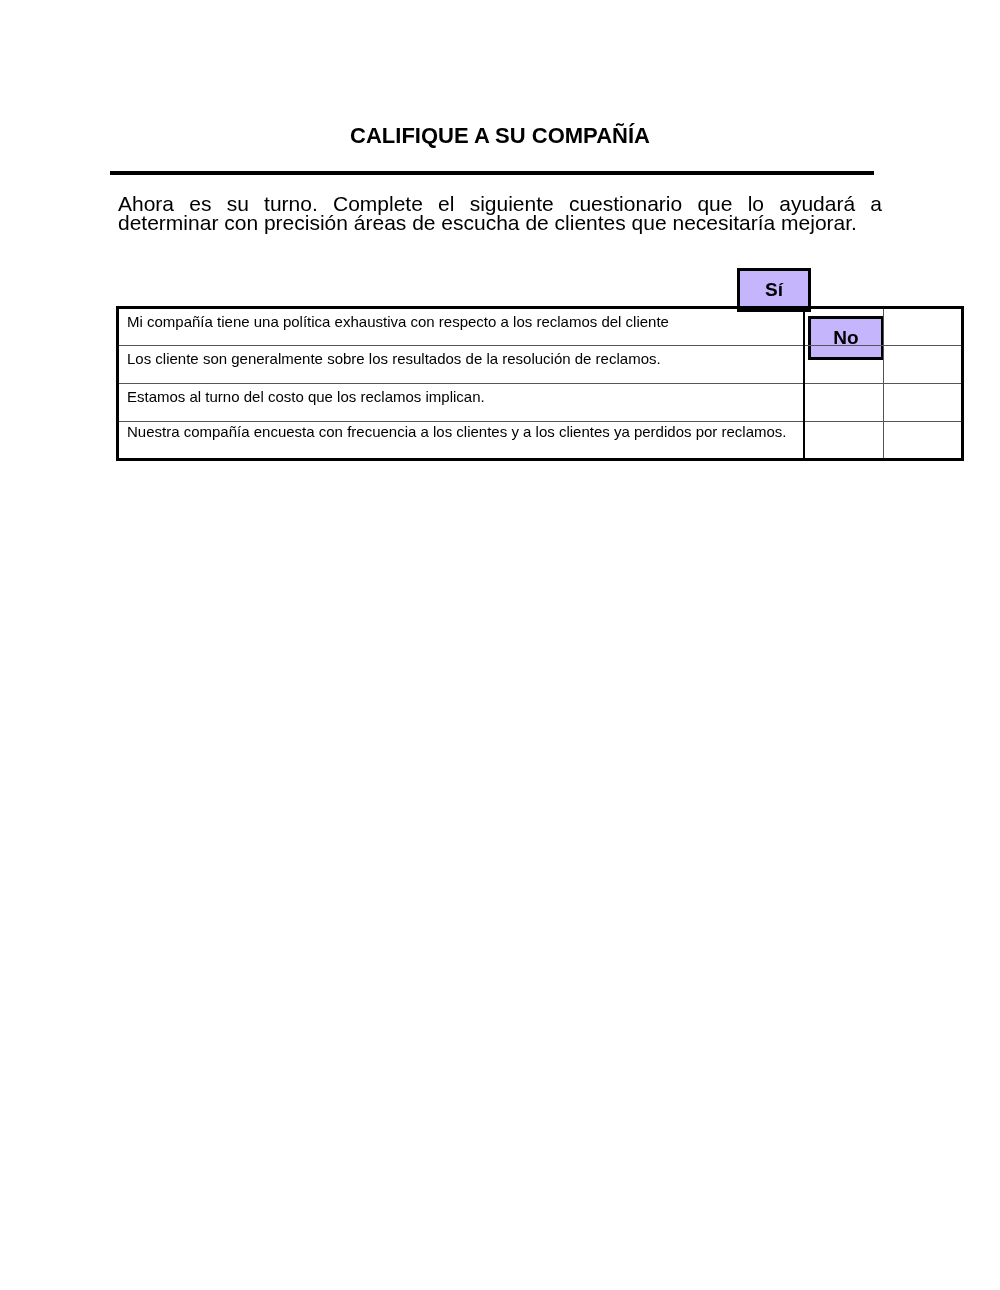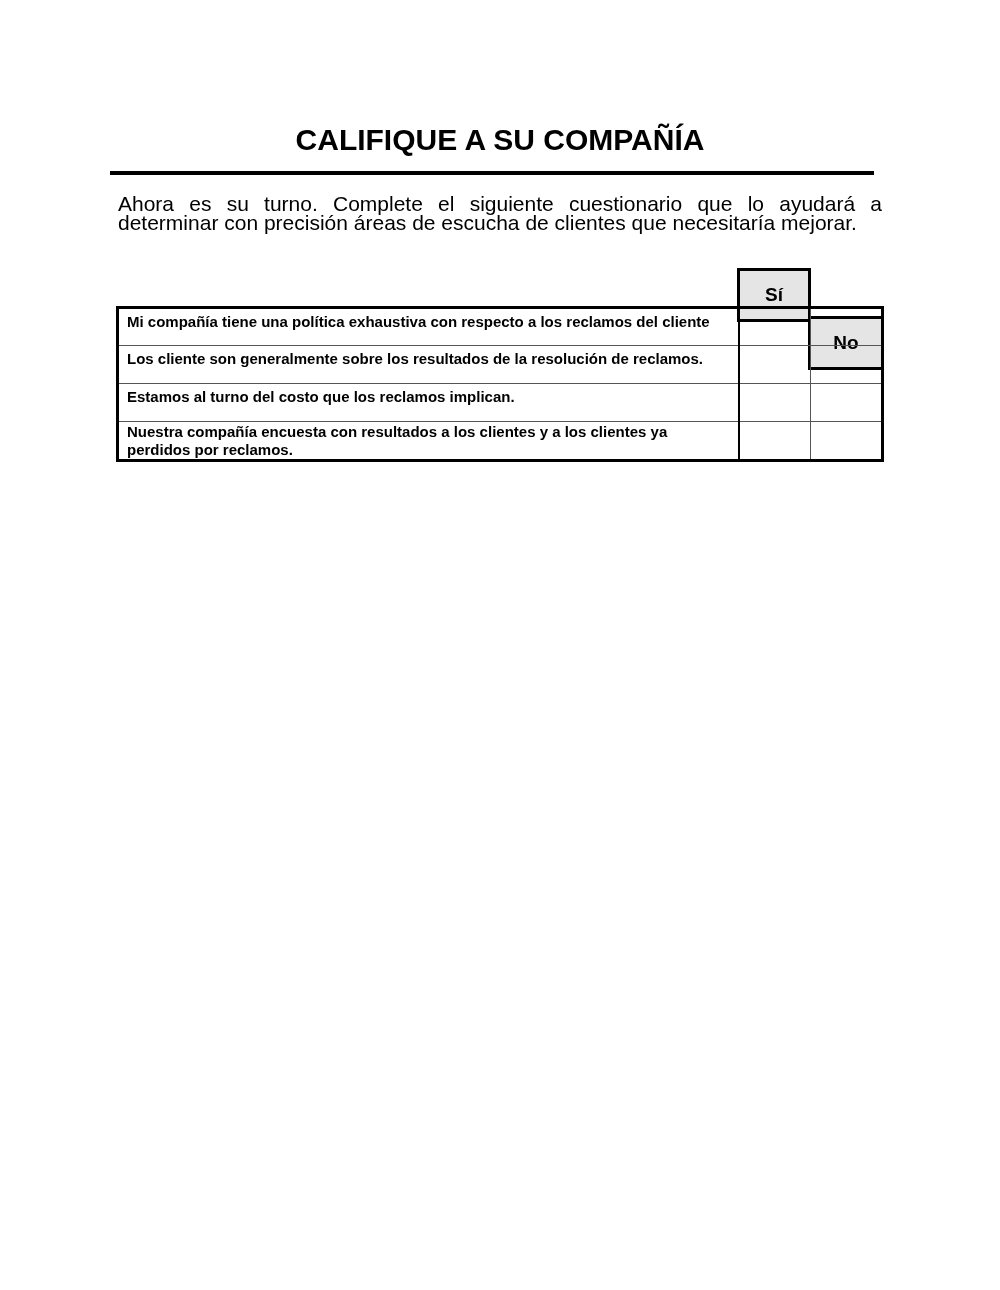--- a/index.html
+++ b/index.html
@@ -1,23 +1,23 @@
 <!DOCTYPE html>
 <html><head>
   <meta charset="utf-8">
   <style>
     html, body { margin: 0; padding: 0; background: #ffffff; }
     body { width: 1000px; height: 1290px; position: relative; font-family: "Liberation Sans", sans-serif; color: #000; }
-    .title { position: absolute; left: 0; width: 1000px; top: 123px; text-align: center; font-weight: bold; font-size: 30px; letter-spacing: 0px; }
+    .title { position: absolute; left: 0; width: 1000px; top: 123px; text-align: center; font-weight: bold; font-size: 22px; letter-spacing: 0px; }
     .rule { position: absolute; left: 110px; top: 171px; width: 764px; height: 4px; background: #000; }
     .intro { position: absolute; left: 118px; top: 194px; width: 764px; font-size: 21px; line-height: 19px; text-align: justify; text-align-last: left; }
-    .hdr { position: absolute; top: 268px; height: 54px; border: 3px solid #000; box-sizing: border-box; background: #e5e5e5; font-weight: bold; font-size: 19px; display: flex; align-items: center; justify-content: center; }
+    .hdr { position: absolute; top: 268px; height: 44px; border: 3px solid #000; box-sizing: border-box; background: #c4b5fd; font-weight: bold; font-size: 19px; display: flex; align-items: center; justify-content: center; }
     .hdr.si { left: 737px; width: 74px; }
     .hdr.no { left: 808px; width: 76px; margin-top: 48px; }
-    table { position: absolute; left: 116px; top: 306px; width: 768px; border-collapse: collapse; border: 3px solid #000; font-weight: bold; }
+    table { position: absolute; left: 116px; top: 306px; width: 848px; border-collapse: collapse; border: 3px solid #000; }
     td { border: 1px solid #555; font-size: 15px; line-height: 18px; padding: 0 8px; vertical-align: top; height: 38px; box-sizing: border-box; }
     td.q { width: 622px; padding-top: 4px; }
     td.q.tight { padding-top: 1px; }
     td.c { width: 72px; padding: 0; }
     td.c.sep { border-left: 2px solid #000; }
   </style>
 </head>
 <body>
 
 <div class="title">CALIFIQUE A SU COMPAÑÍA</div>
@@ -38,18 +38,18 @@
     <td class="q">Los cliente son generalmente sobre los resultados de la resolución de reclamos.</td>
     <td class="c sep"></td>
     <td class="c"></td>
   </tr>
   <tr>
     <td class="q">Estamos al turno del costo que los reclamos implican.</td>
     <td class="c sep"></td>
     <td class="c"></td>
   </tr>
   <tr>
-    <td class="q tight">Nuestra compañía encuesta con resultados a los clientes y a los clientes ya perdidos por reclamos.</td>
+    <td class="q tight">Nuestra compañía encuesta con frecuencia a los clientes y a los clientes ya perdidos por reclamos.</td>
     <td class="c sep"></td>
     <td class="c"></td>
   </tr>
 </tbody>
   </table>
 
 </body></html>

